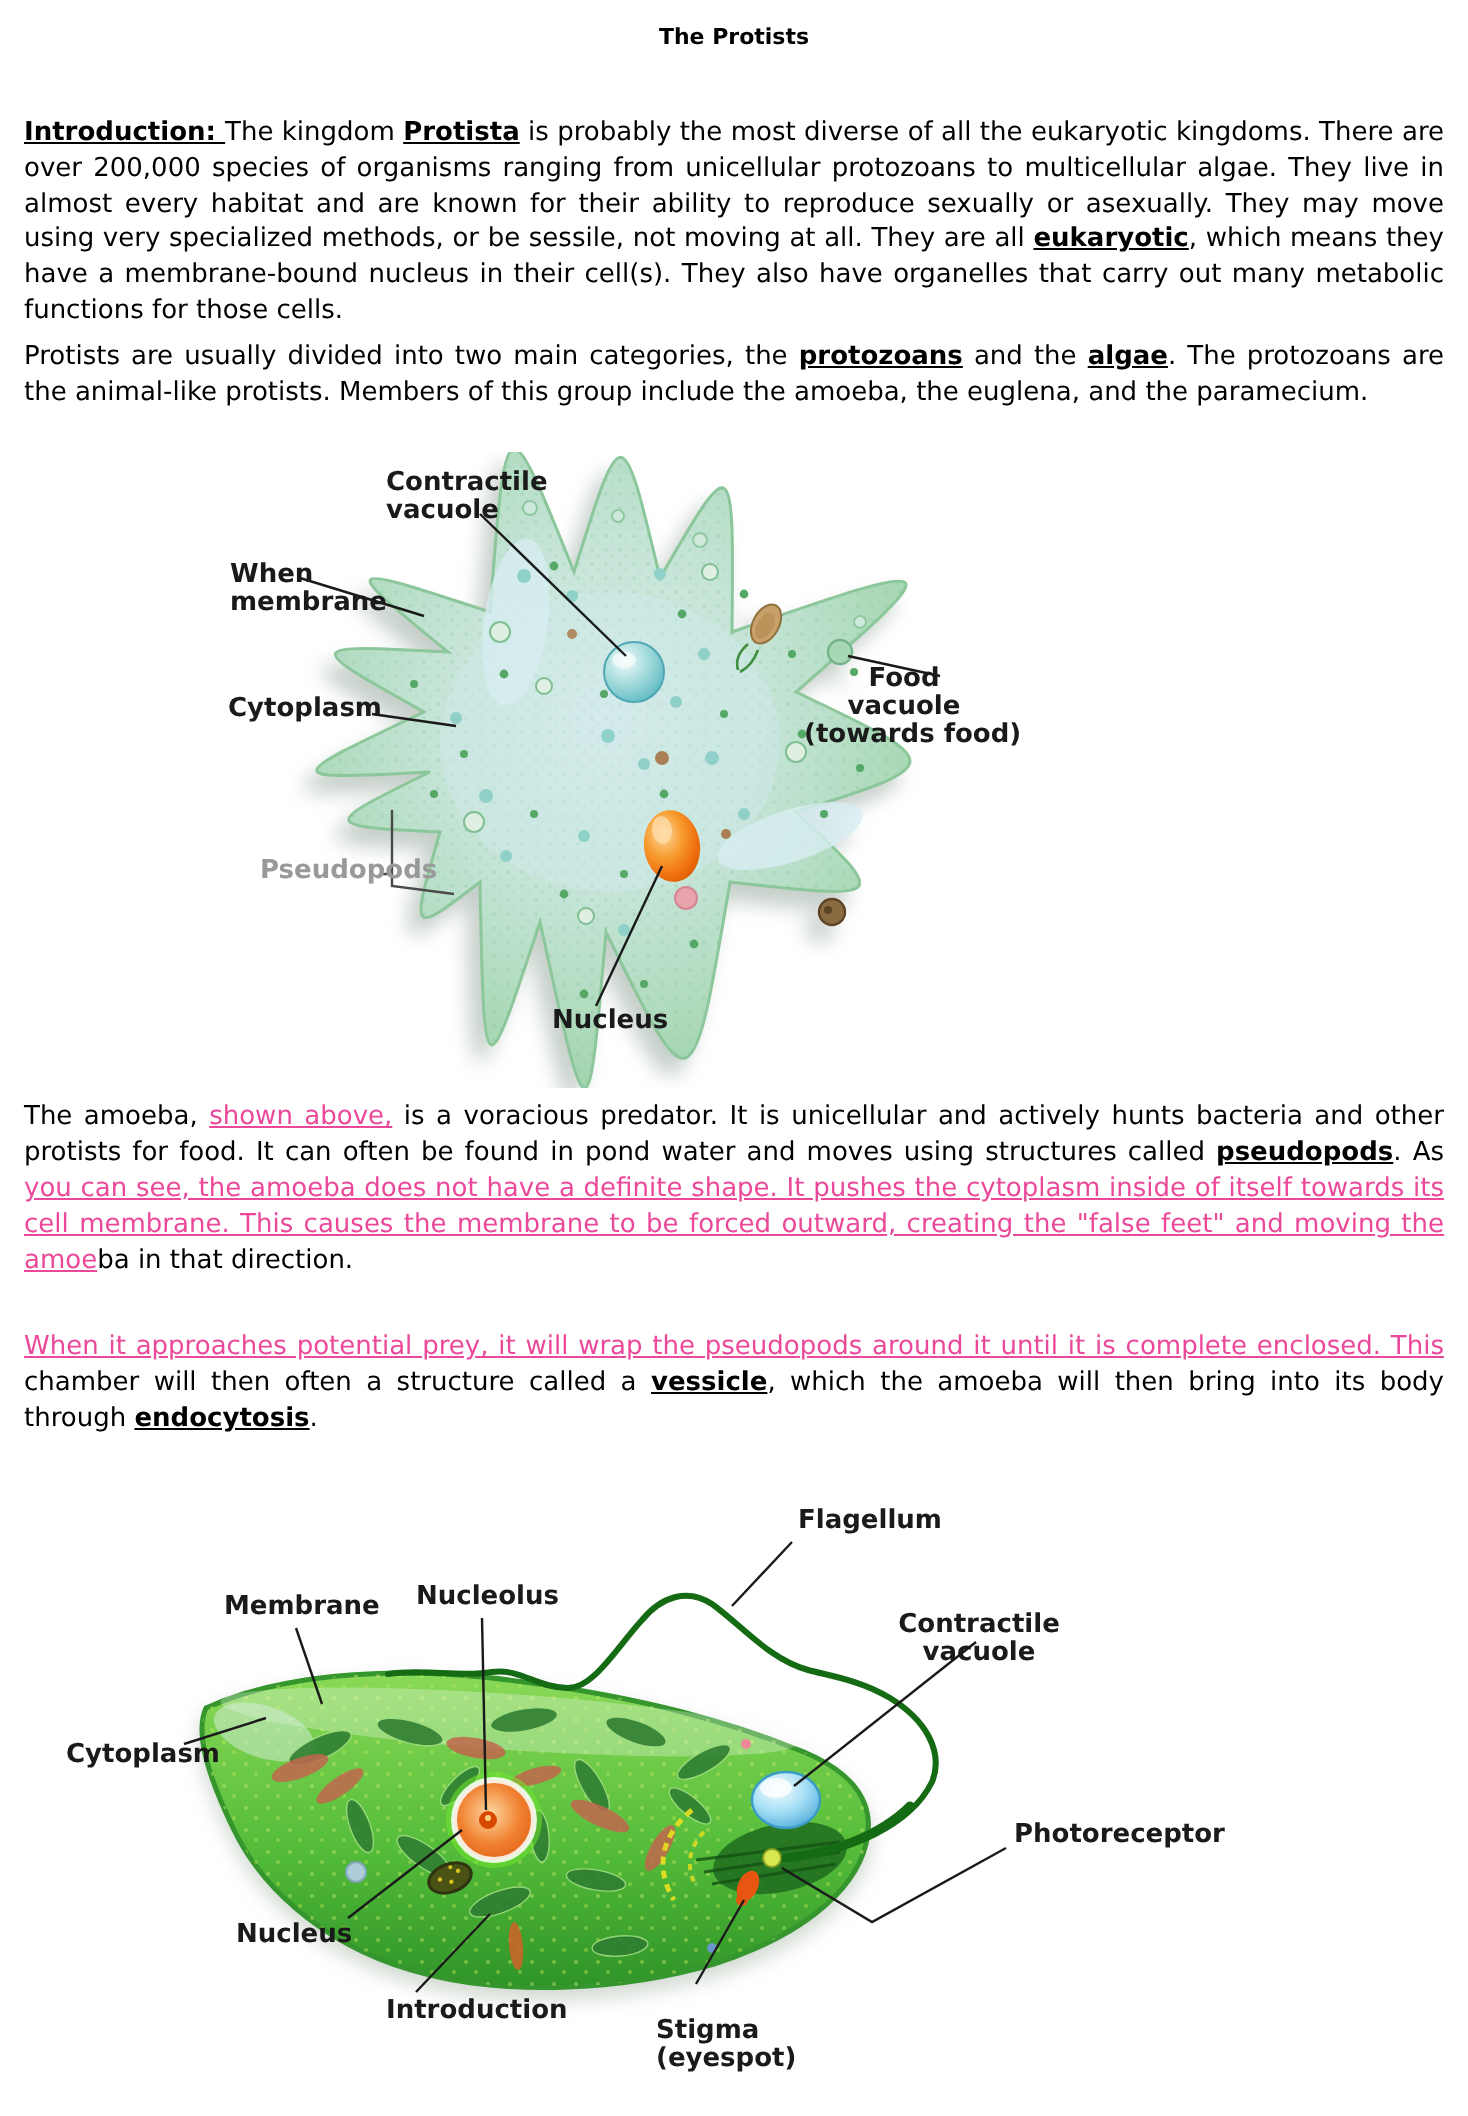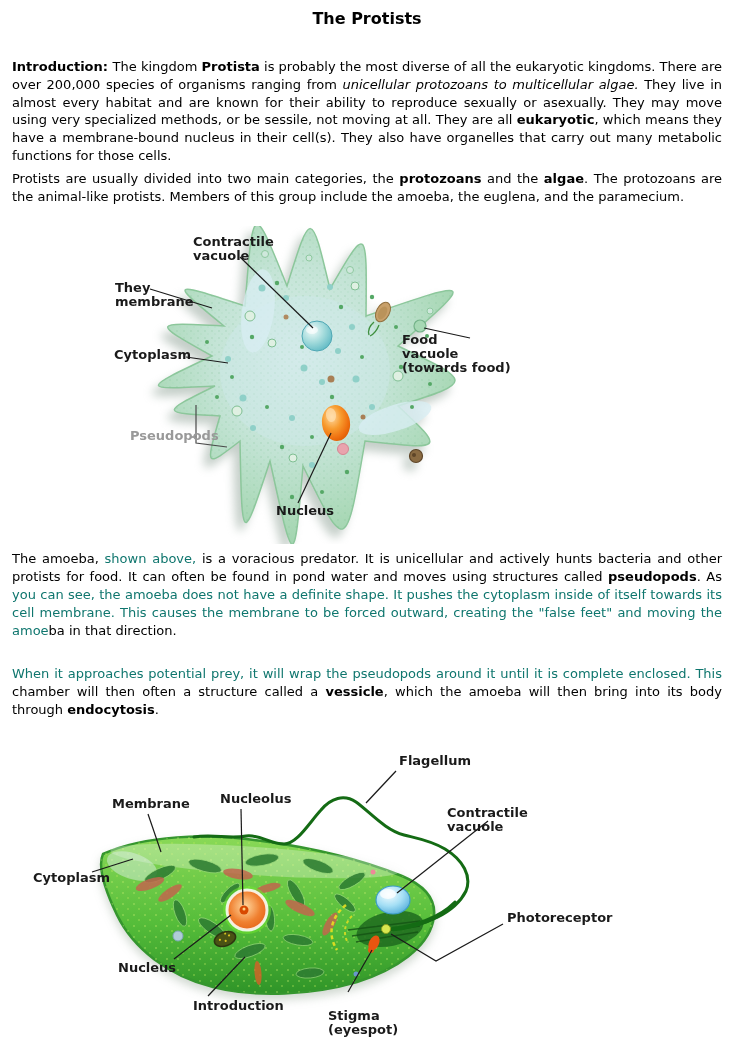--- a/index.html
+++ b/index.html
@@ -1,32 +1,32 @@
 <!DOCTYPE html>
 <html><head>
 <meta charset="utf-8">
 <style>
   html,body{margin:0;padding:0;background:#ffffff;}
   body{width:734px;font-family:"DejaVu Sans",sans-serif;color:#000;}
-  .title{padding-top:9px;text-align:center;font-size:16px;font-weight:bold;line-height:19px;}
+  .title{padding-top:9px;text-align:center;font-size:11px;font-weight:bold;line-height:19px;}
   p.body-par{font-size:13px;line-height:17.8px;text-align:justify;margin-left:12px;margin-right:12px;}
   p.p1{margin-top:30px;margin-bottom:0;}
   p.p2{margin-top:5px;margin-bottom:16px;}
   p.p3{margin-top:6px;margin-bottom:0;}
   p.p4{margin-top:26px;margin-bottom:0;}
-  .seg-b{font-weight:bold;}
-  .seg-i{font-style:italic;}
-  .seg-gray{color:#0f766e;}
+  .seg-b{font-weight:bold;text-decoration:underline;}
+  .seg-i{}
+  .seg-gray{color:#ec4899;text-decoration:underline;}
   .figure{position:relative;width:586px;}
   .fig1{margin-top:21px;height:318px;}
   .fig2{margin-top:24px;height:295px;padding-left:40px;}
   .figure svg{position:absolute;left:0;top:0;}
   .dlabel{position:absolute;font-size:13px;line-height:14px;font-weight:bold;color:#1a1a1a;white-space:pre;}
   .dlabel.gray{color:#999;}
-  .dlabel.right{text-align:left;}
+  .dlabel.right{text-align:center;}
 </style>
 </head>
 <body>
 
 <div class="title">The Protists</div>
 
 <p class="body-par p1"><span class="seg-b">Introduction: </span><span>The kingdom </span><span class="seg-b">Protista</span><span> is probably the most diverse of all the eukaryotic kingdoms. There are over 200,000 species of organisms ranging from </span><span class="seg-i">unicellular protozoans to multicellular algae.</span><span> They live in almost every habitat and are known for their ability to reproduce sexually or asexually. They may move using very specialized methods, or be sessile, not moving at all. They are all </span><span class="seg-b">eukaryotic</span><span>, which means they have a membrane-bound nucleus in their cell(s). They also have organelles that carry out many metabolic functions for those cells.</span></p>
 
 <p class="body-par p2"><span>Protists are usually divided into two main categories, the </span><span class="seg-b">protozoans</span><span> and the </span><span class="seg-b">algae</span><span>. The protozoans are the animal-like protists. Members of this group include the amoeba, the euglena, and the paramecium.</span></p>
 
@@ -138,21 +138,21 @@
       <path d="M 240,271 L 313,342"></path>
       <path d="M 150,303 L 212,322"></path>
       <path d="M 186,371 L 228,377"></path>
       <path d="M 190,451 L 196,451 M 196,419 L 196,457 L 227,461" stroke="#4a4a4a"></path>
       <path d="M 298,517 L 331,447"></path>
       <path d="M 424,342 L 470,352"></path>
     </g>
   </svg>
 
   <div class="dlabel" style="left:193px;top:9px;"><div>Contractile</div><div>vacuole</div></div>
-  <div class="dlabel" style="left:115px;top:55px;"><div>They</div><div>membrane</div></div>
+  <div class="dlabel" style="left:115px;top:55px;"><div>When</div><div>membrane</div></div>
   <div class="dlabel" style="left:114px;top:122px;">Cytoplasm</div>
   <div class="dlabel gray" style="left:130px;top:203px;">Pseudopods</div>
   <div class="dlabel" style="left:276px;top:278px;">Nucleus</div>
   <div class="dlabel right" style="left:402px;top:107px;width:100px;"><div>Food</div><div>vacuole</div><div>(towards food)</div></div>
 </div>
 
 <p class="body-par p3"><span>The amoeba, </span><span class="seg-gray">shown above,</span><span> is a voracious predator. It is unicellular and actively hunts bacteria and other protists for food. It can often be found in pond water and moves using structures called </span><span class="seg-b">pseudopods</span><span>. As </span><span class="seg-gray">you can see, the amoeba does not have a definite shape. It pushes the cytoplasm inside of itself towards its cell membrane. This causes the membrane to be forced outward, creating the "false feet" and moving the amoe</span><span>ba in that direction.</span></p>
 
 <p class="body-par p4"><span class="seg-gray">When it approaches potential prey, it will wrap the pseudopods around it until it is complete enclosed. This</span><span> chamber will then often a structure called a </span><span class="seg-b">vessicle</span><span>, which the amoeba will then bring into its body through </span><span class="seg-b">endocytosis</span><span>.</span></p>
 
@@ -254,20 +254,20 @@
       <path d="M 92,884 L 133,871"></path>
       <path d="M 503,936 L 436,973 L 391,946"></path>
       <path d="M 174,971 L 231,927"></path>
       <path d="M 208,1008 L 245,969"></path>
       <path d="M 348,1004 L 372,962"></path>
     </g>
   </svg>
 
   <div class="dlabel" style="left:399px;top:11px;">Flagellum</div>
   <div class="dlabel" style="left:112px;top:54px;">Membrane</div>
-  <div class="dlabel" style="left:220px;top:49px;">Nucleolus</div>
+  <div class="dlabel" style="left:208px;top:49px;">Nucleolus</div>
   <div class="dlabel right" style="left:447px;top:63px;width:85px;"><div>Contractile</div><div>vacuole</div></div>
   <div class="dlabel" style="left:33px;top:128px;">Cytoplasm</div>
   <div class="dlabel" style="left:507px;top:168px;">Photoreceptor</div>
   <div class="dlabel" style="left:118px;top:218px;">Nucleus</div>
   <div class="dlabel" style="left:193px;top:256px;">Introduction</div>
   <div class="dlabel" style="left:328px;top:266px;"><div>Stigma</div><div>(eyespot)</div></div>
 </div>
 
 </body></html>

